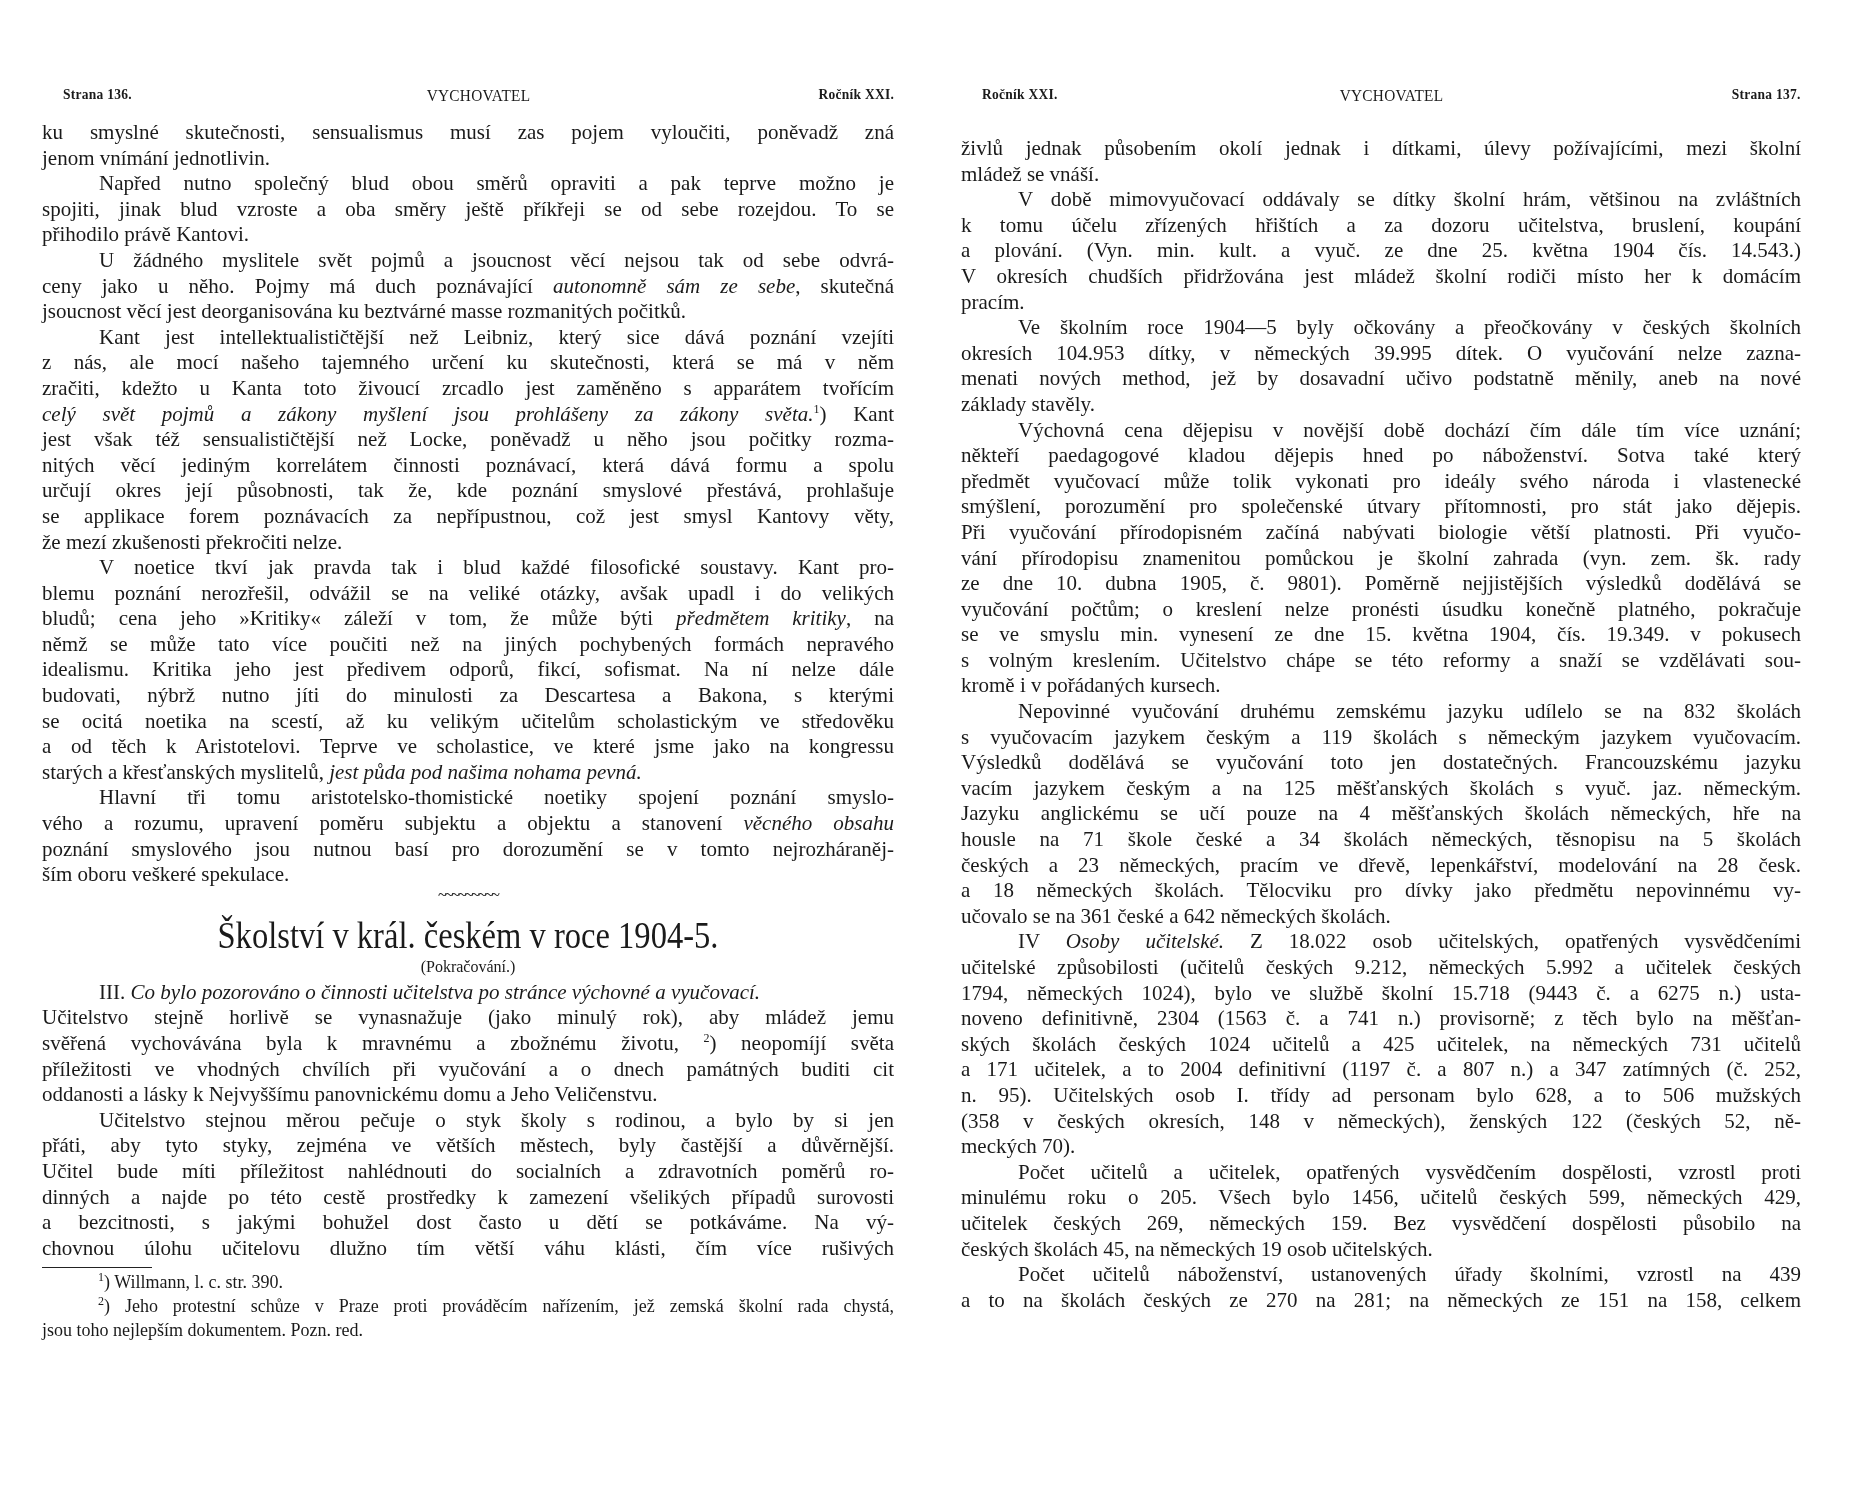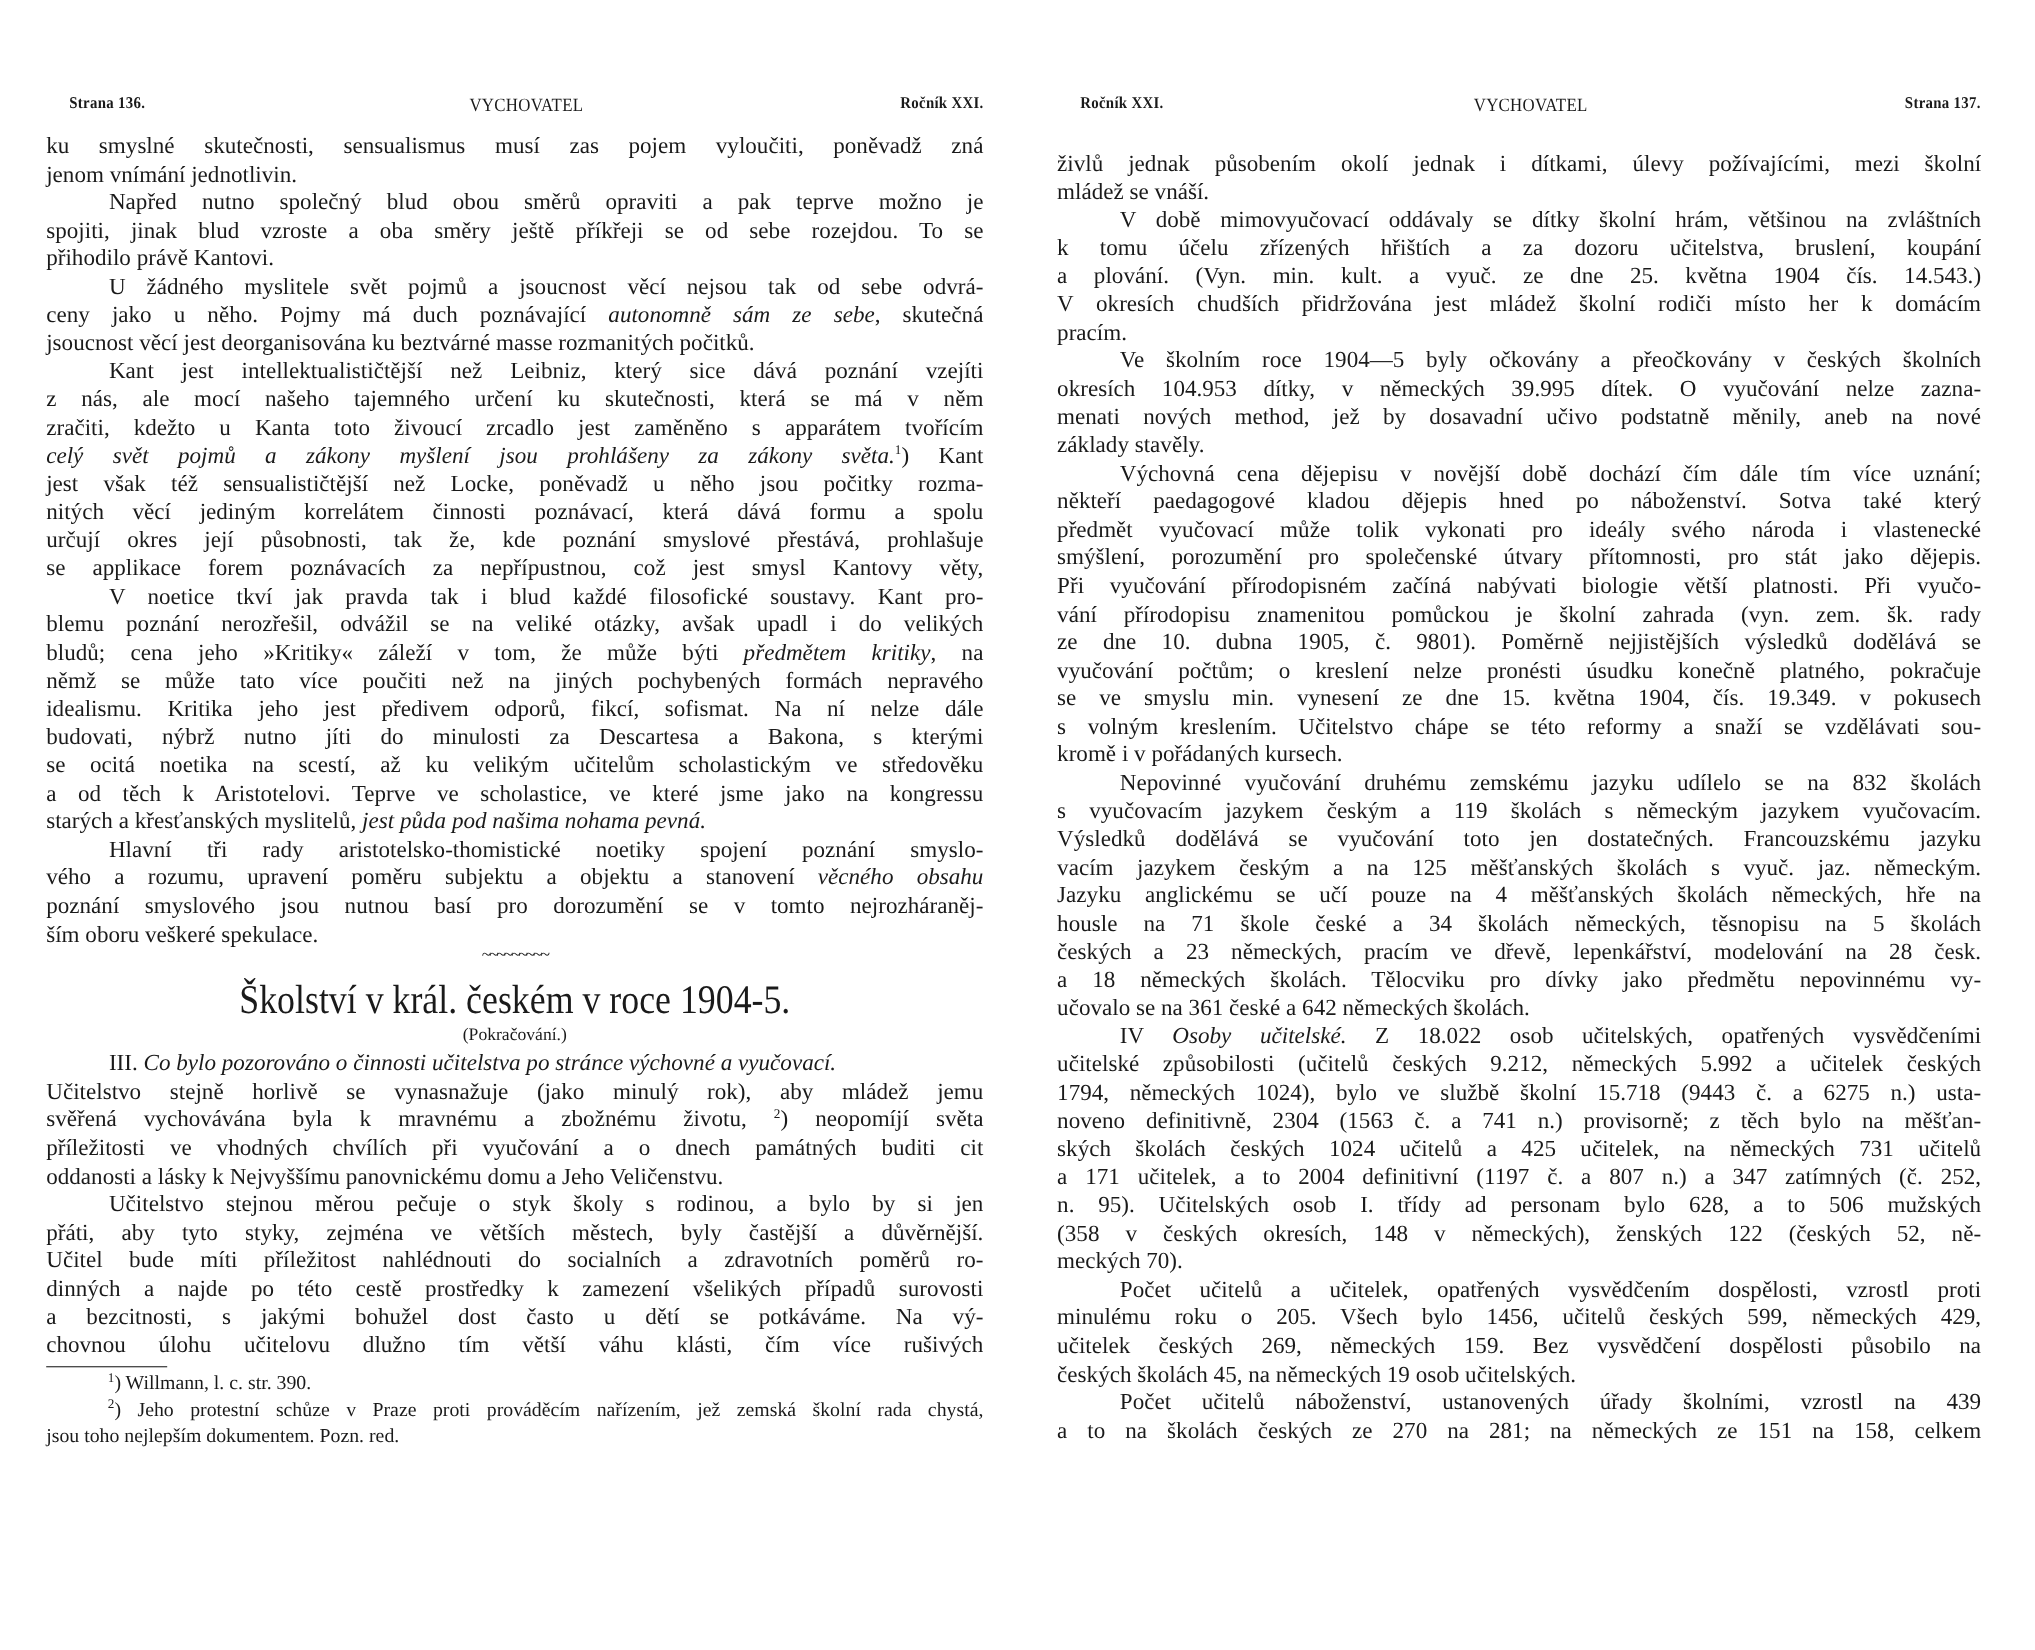--- a/index.html
+++ b/index.html
@@ -48,30 +48,31 @@
         <div class="line"><span>ceny jako u něho. Pojmy má duch poznávající </span><span class="it">autonomně sám ze sebe</span><span>, skutečná</span></div>
         <div class="line last">jsoucnost věcí jest deorganisována ku beztvárné masse rozmanitých počitků.</div>
         <div class="line indent">Kant jest intellektualističtější než Leibniz, který sice dává poznání vzejíti</div>
         <div class="line">z nás, ale mocí našeho tajemného určení ku skutečnosti, která se má v něm</div>
         <div class="line">zračiti, kdežto u Kanta toto živoucí zrcadlo jest zaměněno s apparátem tvořícím</div>
         <div class="line"><span></span><span class="it">celý svět pojmů a zákony myšlení jsou prohlášeny za zákony světa.</span><sup>1</sup><span>) Kant</span></div>
         <div class="line">jest však též sensualističtější než Locke, poněvadž u něho jsou počitky rozma-</div>
         <div class="line">nitých věcí jediným korrelátem činnosti poznávací, která dává formu a spolu</div>
         <div class="line">určují okres její působnosti, tak že, kde poznání smyslové přestává, prohlašuje</div>
         <div class="line">se applikace forem poznávacích za nepřípustnou, což jest smysl Kantovy věty,</div>
+        <div class="line last">že mezí zkušenosti překročiti nelze.</div>
         <div class="line indent">V noetice tkví jak pravda tak i blud každé filosofické soustavy. Kant pro-</div>
         <div class="line">blemu poznání nerozřešil, odvážil se na veliké otázky, avšak upadl i do velikých</div>
         <div class="line"><span>bludů; cena jeho »Kritiky« záleží v tom, že může býti </span><span class="it">předmětem kritiky</span><span>, na</span></div>
         <div class="line">němž se může tato více poučiti než na jiných pochybených formách nepravého</div>
         <div class="line">idealismu. Kritika jeho jest předivem odporů, fikcí, sofismat. Na ní nelze dále</div>
         <div class="line">budovati, nýbrž nutno jíti do minulosti za Descartesa a Bakona, s kterými</div>
         <div class="line">se ocitá noetika na scestí, až ku velikým učitelům scholastickým ve středověku</div>
         <div class="line">a od těch k Aristotelovi. Teprve ve scholastice, ve které jsme jako na kongressu</div>
         <div class="line last"><span>starých a křesťanských myslitelů, </span><span class="it">jest půda pod našima nohama pevná.</span><span></span></div>
-        <div class="line indent">Hlavní tři rady aristotelsko-thomistické noetiky spojení poznání smyslo-</div>
+        <div class="line indent">Hlavní tři tomu aristotelsko-thomistické noetiky spojení poznání smyslo-</div>
         <div class="line"><span>vého a rozumu, upravení poměru subjektu a objektu a stanovení </span><span class="it">věcného obsahu</span><span></span></div>
         <div class="line">poznání smyslového jsou nutnou basí pro dorozumění se v tomto nejrozháraněj-</div>
         <div class="line last">ším oboru veškeré spekulace.</div>
       </div>
     <div class="ornament">~~~~~~~~~</div>
     <div class="article-title">Školství v král. českém v roce 1904-5.</div>
     <div class="article-sub">(Pokračování.)</div>
     <div id="left-after">
         <div class="line indent last"><span>III. </span><span class="it">Co bylo pozorováno o činnosti učitelstva po stránce výchovné a vyučovací.</span><span></span></div>
         <div class="line">Učitelstvo stejně horlivě se vynasnažuje (jako minulý rok), aby mládež jemu</div>

